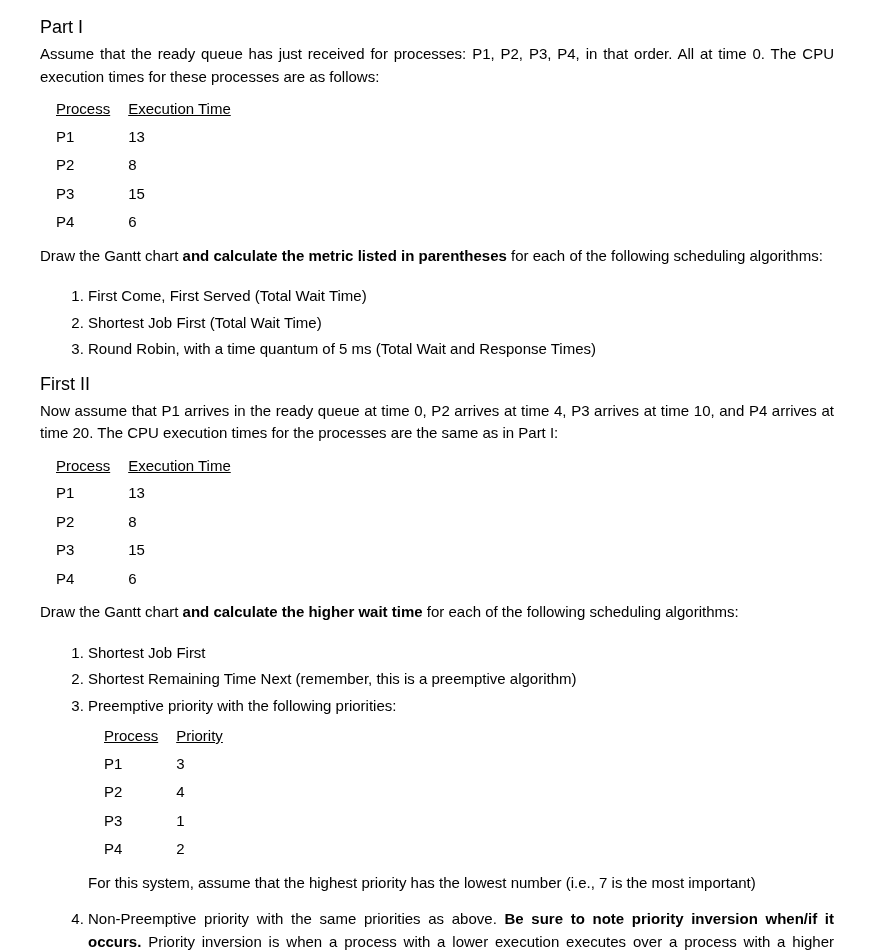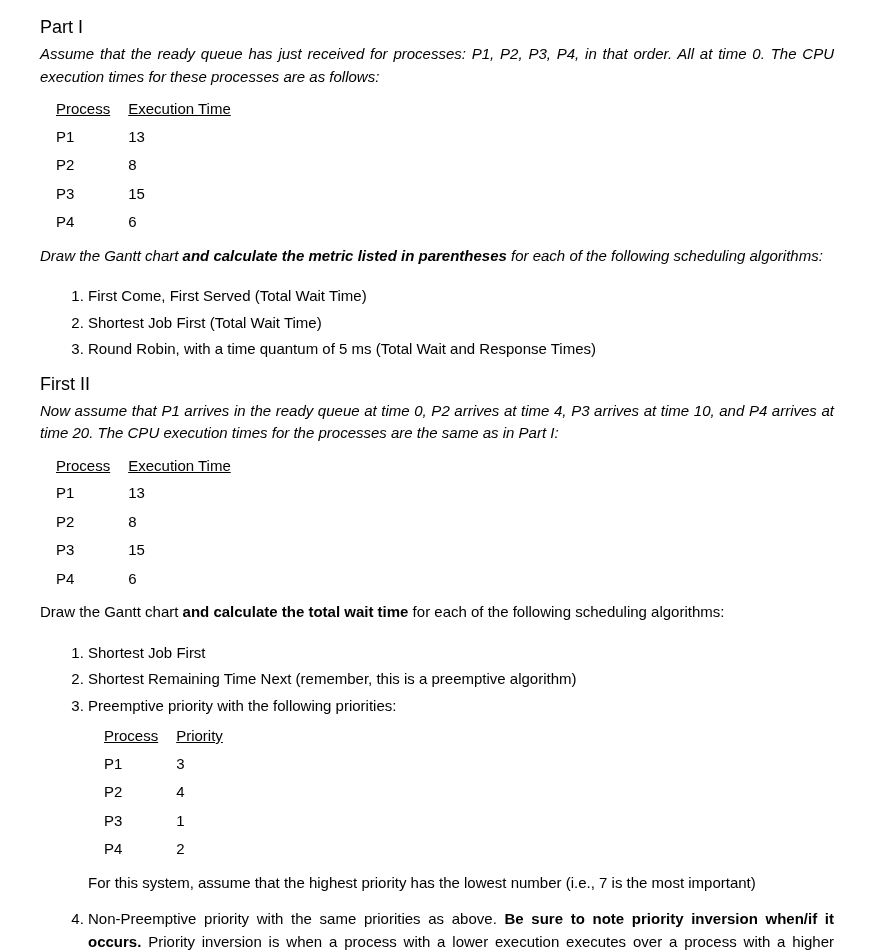--- a/index.html
+++ b/index.html
@@ -13,21 +13,20 @@
       line-height: 1.5;
     }
     .section-heading {
       font-size: 18px;
       font-weight: normal;
       margin: 4px 0 2px 0;
     }
     .justified {
       text-align: justify;
       margin: 2px 0 8px 0;
-      font-style: italic;
     }
     .para {
       margin: 4px 0;
     }
     table.process-table {
       border-collapse: collapse;
       margin: 6px 0 8px 16px;
     }
     table.process-table th {
       text-align: left;
@@ -119,21 +118,21 @@
     <td>15</td>
   </tr>
   <tr>
     <td>P4</td>
     <td>6</td>
   </tr>
 </tbody>
   </table>
 
 <p class="para">
-  <span>Draw the Gantt chart </span><span class="bold">and calculate the total wait time</span><span> for each of the following scheduling algorithms:</span>
+  <span>Draw the Gantt chart </span><span class="bold">and calculate the higher wait time</span><span> for each of the following scheduling algorithms:</span>
 </p>
 
 <ol class="num-list">
   <li>Shortest Job First</li>
   <li>Shortest Remaining Time Next (remember, this is a preemptive algorithm)</li>
   <li>
     <span>Preemptive priority with the following priorities:</span>
     <div class="nested-block">
       <table class="process-table">
         <tbody>

